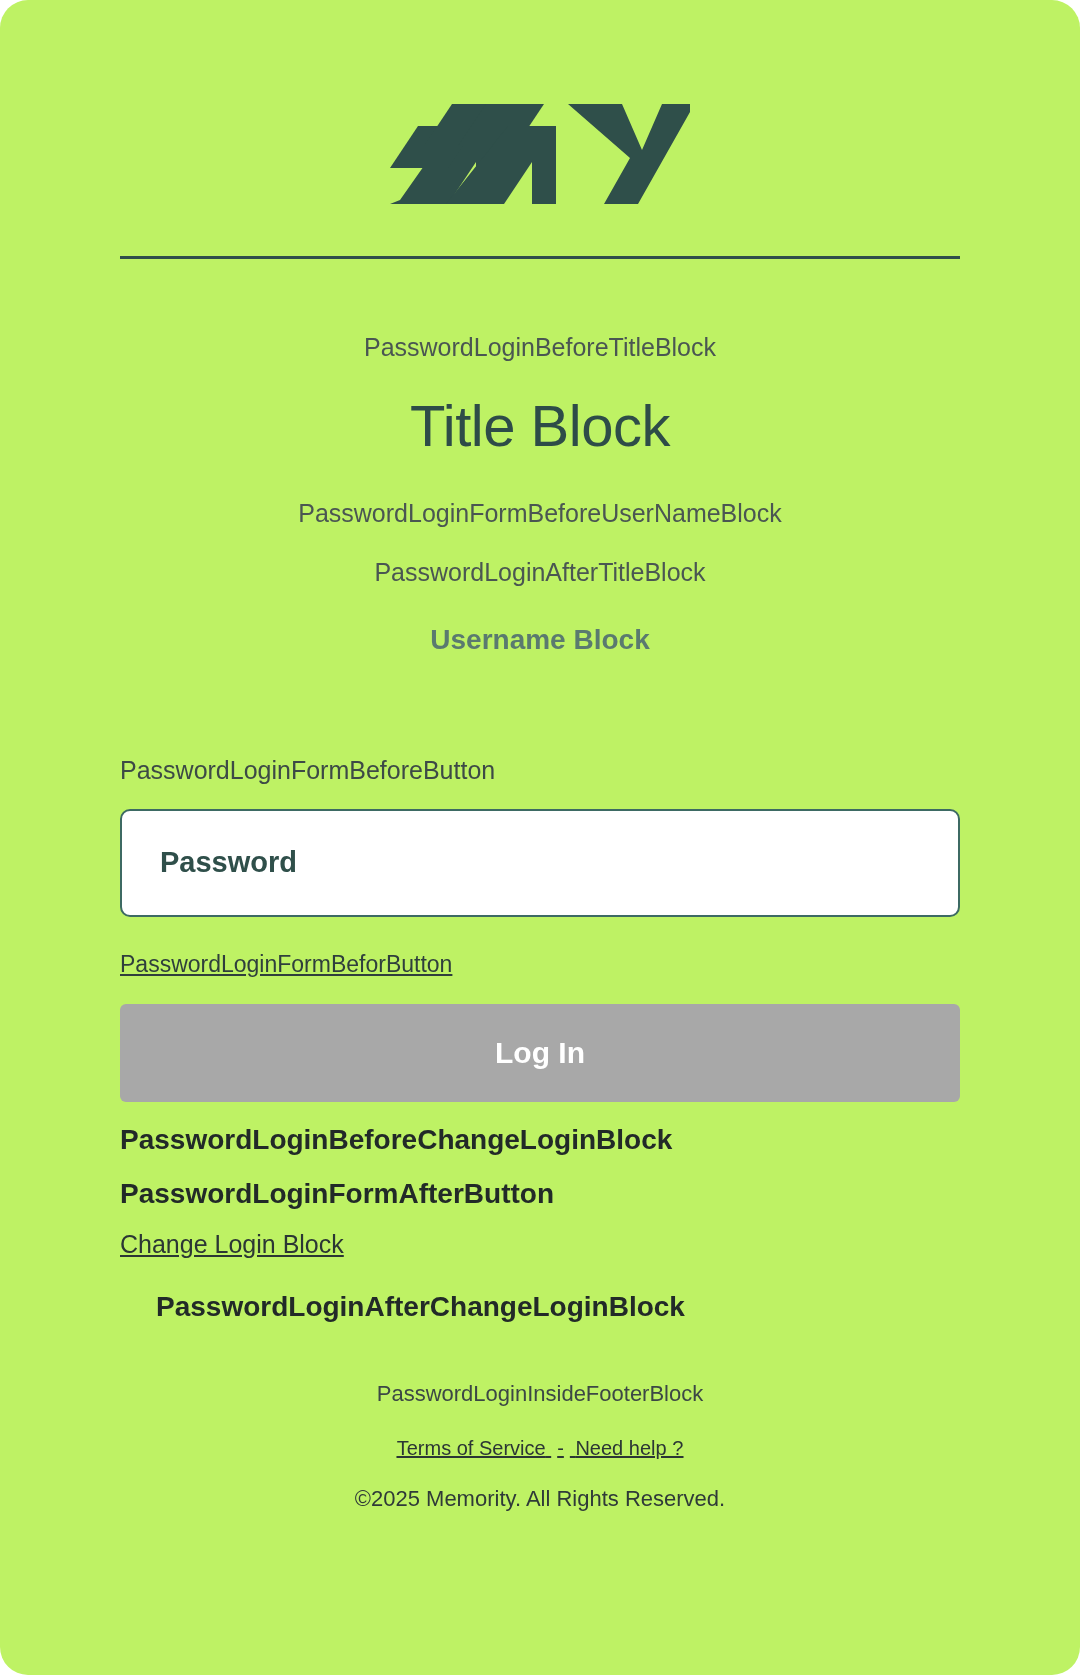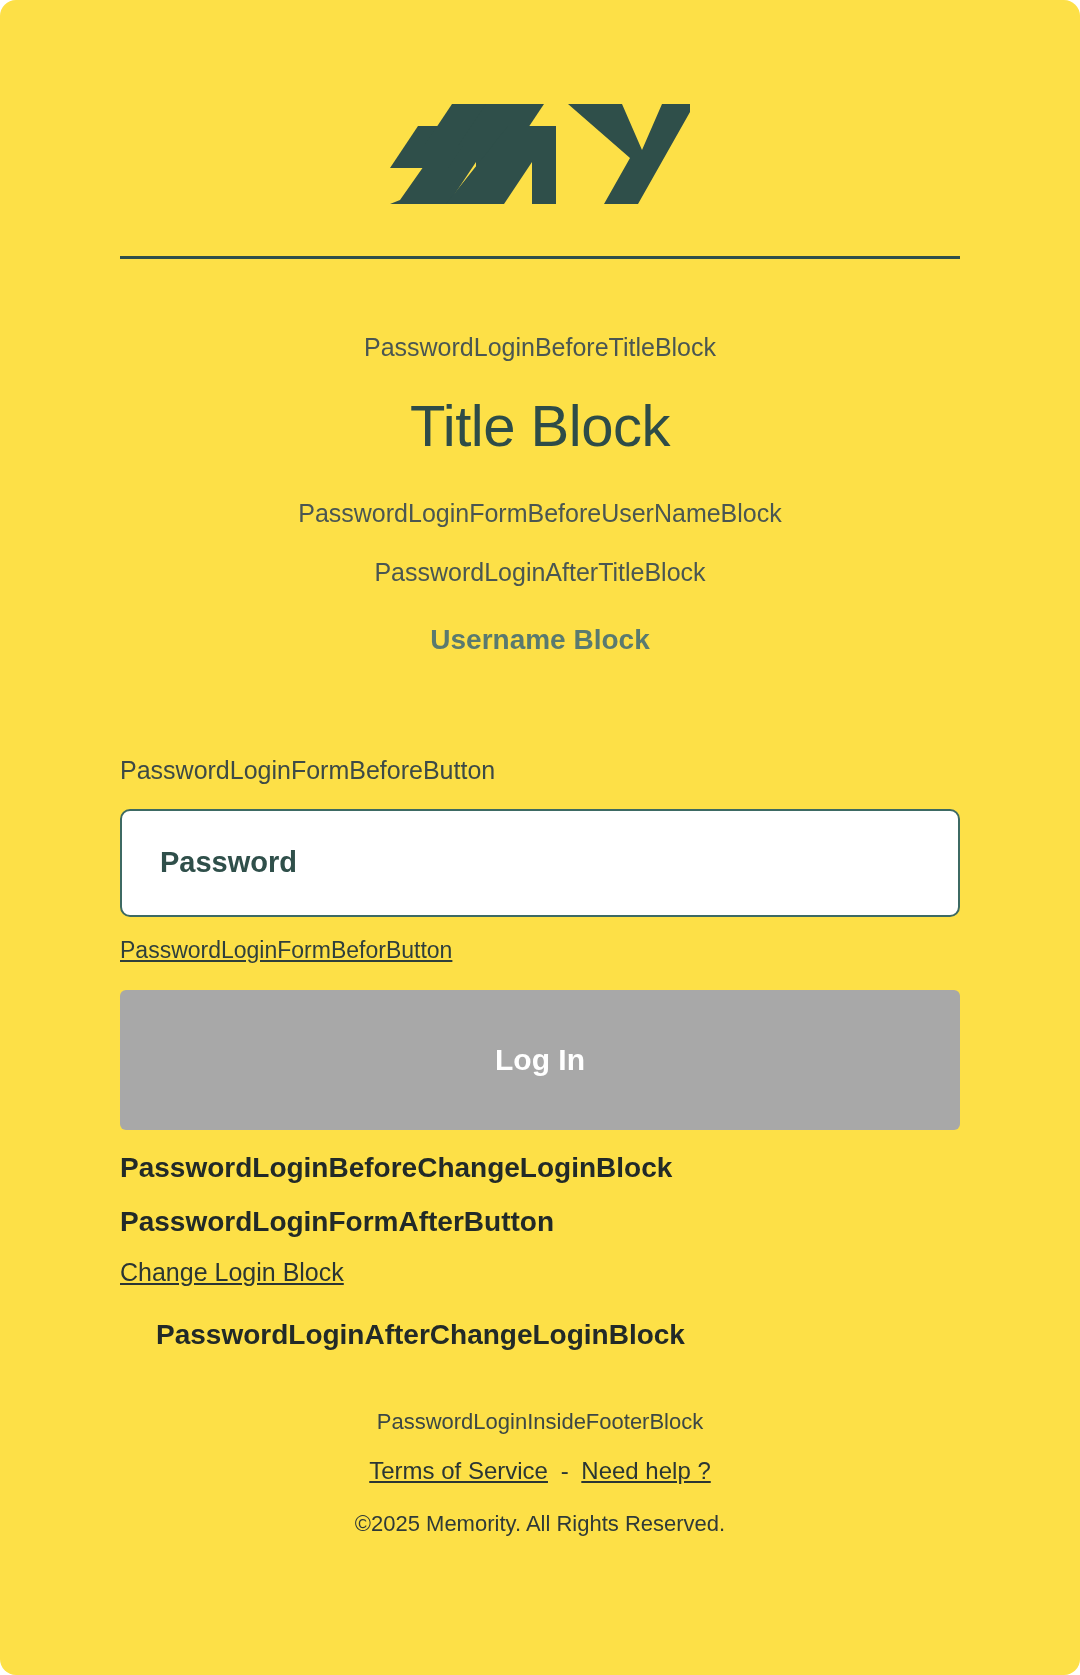--- a/index.html
+++ b/index.html
@@ -11,22 +11,22 @@
     width: 1080px;
     height: 1675px;
     background: #ffffff;
     font-family: "Liberation Sans", sans-serif;
     -webkit-font-smoothing: antialiased;
   }
   .page-card {
     position: relative;
     width: 1080px;
     height: 1675px;
-    background: #fde047;
-    border-radius: 16px;
+    background: #bef264;
+    border-radius: 28px;
     overflow: hidden;
   }
   
   .page-card::before,
   .page-card::after { content: none; }
 
   .inner {
     padding: 0 120px;
     width: 100%;
   }
@@ -97,31 +97,31 @@
     background: #fff;
   }
   .field-label {
     font-size: 29px;
     font-weight: bold;
     color: #2f4f4a;
   }
 
   .link-small {
     display: inline-block;
-    margin-top: 20px;
+    margin-top: 34px;
     font-size: 23px;
     color: #2f3f3c;
     text-decoration: underline;
   }
 
   
   .login-btn {
     margin-top: 26px;
     width: 100%;
-    height: 140px;
+    height: 98px;
     background: #a8a8a8;
     border: none;
     border-radius: 6px;
     color: #ffffff;
     font-size: 30px;
     font-weight: bold;
     font-family: "Liberation Sans", sans-serif;
     display: flex;
     align-items: center;
     justify-content: center;
@@ -147,23 +147,24 @@
   
   .footer {
     margin-top: 58px;
     text-align: center;
   }
   .footer-hook {
     font-size: 22px;
     color: #3c4745;
   }
   .footer-links {
-    margin-top: 22px;
-    font-size: 24px;
+    margin-top: 30px;
+    font-size: 20px;
     color: #2b3634;
+    text-decoration: underline;
   }
   .footer-links a {
     color: #2b3634;
     text-decoration: underline;
   }
   .footer-sep { padding: 0 6px; }
   .copyright {
     margin-top: 26px;
     font-size: 22px;
     color: #2f3a38;

